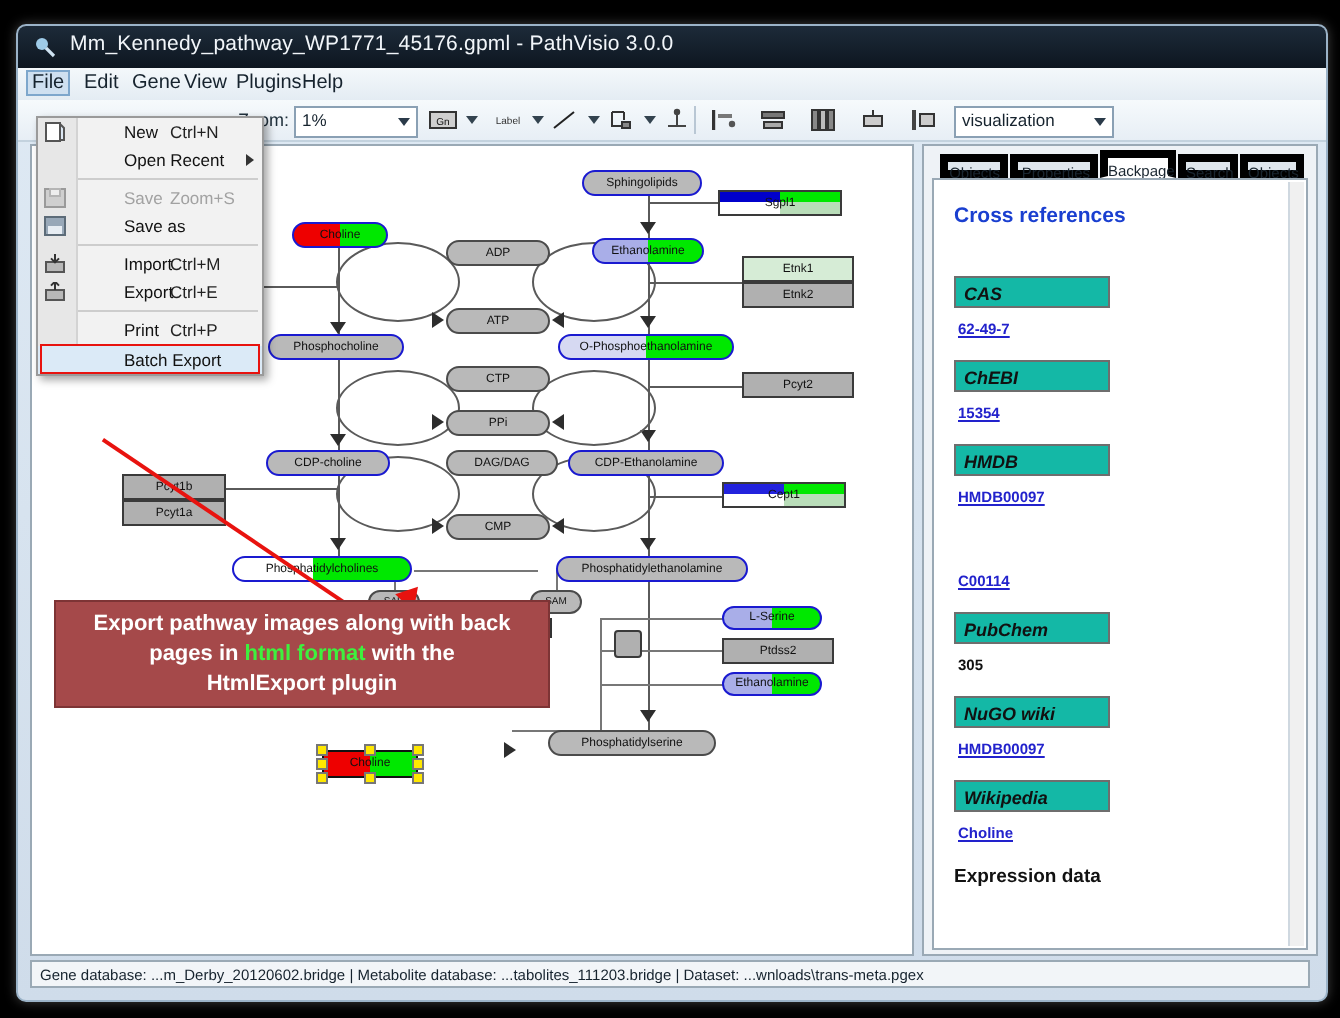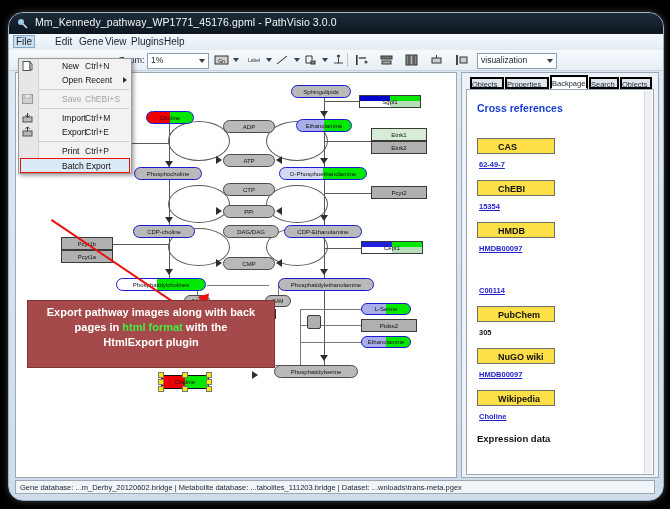--- a/index.html
+++ b/index.html
@@ -2,32 +2,32 @@
 <html><head>
 <meta charset="utf-8">
 <style>
   html,body{margin:0;padding:0;background:#000;}
   body{width:670px;height:509px;overflow:hidden;font-family:"Liberation Sans",sans-serif;}
   #root{position:relative;width:670px;height:509px;background:#000;}
 
   
   .win{position:absolute;left:8px;top:12px;width:654px;height:487px;
        background:linear-gradient(#dfeaf4,#cfdcea);
-       border:1px solid #9bb3c8;border-radius:15px;
+       border:1px solid #9bb3c8;border-radius:5px;
        box-shadow:0 0 6px rgba(255,255,255,.25);overflow:hidden;}
   .titlebar{position:absolute;left:0;top:0;width:100%;height:21px;
        background:linear-gradient(#1d2b39,#0d1620);}
   .titlebar .tt{position:absolute;left:26px;top:3px;font-size:10.5px;color:#f2f6fa;
        white-space:nowrap;letter-spacing:.1px;}
   .appicon{position:absolute;left:8px;top:5px;width:12px;height:12px;}
 
   
   .menubar{position:absolute;left:0;top:21px;width:100%;height:16px;
        background:linear-gradient(#f4f8fb,#e4ecf3);border-bottom:1px solid #cbd8e3;}
-  .menubar .mi{position:absolute;top:2px;font-size:10px;color:#16232e;padding:0 19px;}
+  .menubar .mi{position:absolute;top:2px;font-size:10px;color:#16232e;padding:0 6px;}
   .menubar .mi.open{background:#cfe0f0;border:1px solid #7ea7cc;top:1px;padding:0 2px;}
 
   
   .toolbar{position:absolute;left:0;top:37px;width:100%;height:20px;
        background:linear-gradient(#f6fafc,#e7eef5);border-bottom:1px solid #c3d2de;}
   .tb-label{position:absolute;font-size:9px;color:#20303c;top:5px;}
   .combo{position:absolute;height:14px;background:#fff;border:1px solid #8aa0b4;}
   .combo .cv{position:absolute;left:3px;top:1px;font-size:8.5px;color:#16232e;}
   .combo .arw{position:absolute;right:3px;top:5px;width:0;height:0;
        border-left:3px solid transparent;border-right:3px solid transparent;border-top:4px solid #2a3a49;}
@@ -56,29 +56,29 @@
   .callout{position:absolute;background:#a5494a;border:1px solid #7d3435;
        color:#fff;font-weight:bold;font-size:11px;text-align:center;
        line-height:15px;padding:4px 6px;box-sizing:border-box;}
   .callout .hl{color:#3ef03e;}
   .redarrow{position:absolute;background:#e8130f;height:2px;transform-origin:0 0;}
 
   
   .rpanel{position:absolute;left:452px;top:59px;width:196px;height:404px;
        background:#eef2f6;border:1px solid #9aa9b5;}
   .tabstrip{position:absolute;left:0;top:2px;width:100%;height:14px;}
-  .tab{position:absolute;top:2px;height:12px;background:#dfe6ed;border:2px solid #000000;
-       font-size:7.5px;color:#1a2630;text-align:left;line-height:12px;box-sizing:border-box;}
+  .tab{position:absolute;top:2px;height:12px;background:#dfe6ed;border:4px solid #000000;
+       font-size:7.5px;color:#1a2630;text-align:right;line-height:12px;box-sizing:border-box;}
   .tab.sel{background:#fff;top:0;height:14px;line-height:14px;border-bottom:1px solid #fff;font-size:7.5px;}
   .rbody{position:absolute;left:4px;top:16px;width:186px;height:384px;background:#fff;
        border:1px solid #9aa9b5;overflow:hidden;}
   .xref-title{position:absolute;left:10px;top:12px;font-size:10.5px;font-weight:bold;color:#1a3fd0;}
-  .xbox{position:absolute;left:10px;width:78px;height:16px;background:#fde047;
+  .xbox{position:absolute;left:10px;width:78px;height:16px;background:#14b8a6;
        border:1px solid #6e6e6e;font-size:9px;font-weight:bold;color:#111;
-       line-height:16px;padding-left:20px;box-sizing:border-box;}
+       line-height:16px;padding-left:4px;box-sizing:border-box;font-style:italic;}
   .xlink{position:absolute;left:12px;font-size:7.5px;color:#2222cc;text-decoration:underline;font-weight:bold;}
   .xplain{position:absolute;left:12px;font-size:7.5px;color:#111;font-weight:bold;}
   .expr{position:absolute;left:10px;font-size:9.5px;font-weight:bold;color:#111;}
   .vscroll{position:absolute;right:1px;top:1px;width:7px;bottom:1px;background:#f0f0f0;border-left:1px solid #cfd8e0;}
 
   
   .status{position:absolute;left:6px;top:467px;width:640px;height:14px;background:#f2f5f8;
        border:1px solid #9aa9b5;font-size:7.5px;color:#16232e;line-height:14px;padding-left:4px;box-sizing:border-box;}
 
   
@@ -338,21 +338,21 @@
       <div class="node gene" style="left:345px;top:246px;width:56px;height:13px">Ptdss2</div>
 
       <div style="position:absolute;left:232px;top:236px;width:26px;height:8px;
            background:linear-gradient(to right,#1414c8 0,#1414c8 50%,#00e800 50%,#00e800 100%);border:1px solid #333"></div>
 
       <div class="redarrow" style="left:36px;top:146px;width:183px;transform:rotate(34deg)"></div>
       <div style="position:absolute;left:183px;top:222px;width:0;height:0;
            border-left:6px solid transparent;border-right:6px solid transparent;border-top:11px solid #e8130f;
            transform:rotate(-18deg)"></div>
 
-      <div class="callout" style="left:11px;top:227px;width:248px;height:68px">
+      <div class="callout" style="left:11px;top:227px;width:248px;height:54px">
         <div>Export pathway images along with back</div>
         <div><span>pages in </span><span class="hl">html format</span><span> with the</span></div>
         <div>HtmlExport plugin</div>
       </div>
 
     </div>
 
     <div class="rpanel">
       <div class="tabstrip">
         <div class="tab" style="left:8px;width:34px">Objects</div>
@@ -412,23 +412,31 @@
       </div>
 
       <div class="msep"></div>
 
       <div class="mrow dis">
         <svg class="ico" viewBox="0 0 11 10">
           <rect x="0.5" y="0.5" width="10" height="9" fill="#cfcfcf" stroke="#9a9a9a"></rect>
             <rect x="3" y="0.5" width="5" height="3.5" fill="#eee" stroke="#b5b5b5"></rect>
           </svg>
         <span class="lbl">Save</span>
-        <span class="acc">ChEBI+S</span>
-      </div>
-
+        <span class="acc">Zoom+S</span>
+      </div>
+
+      <div class="mrow">
+        <svg class="ico" viewBox="0 0 11 10">
+          <rect x="0.5" y="0.5" width="10" height="9" fill="#98a8b8" stroke="#5c6b78"></rect>
+            <rect x="2" y="5" width="7" height="4" fill="#e7edf3"></rect>
+          </svg>
+        <span class="lbl">Save as</span>
+        <span class="acc"></span>
+      </div>
 
       <div class="msep"></div>
 
       <div class="mrow">
         <svg class="ico" viewBox="0 0 11 10">
           <rect x="1" y="4" width="9" height="5" fill="#b8b8b8" stroke="#555"></rect>
             <path d="M5.5 0v4M3.5 2.2l2 2 2-2" stroke="#333" fill="none"></path>
           </svg>
         <span class="lbl">Import</span>
         <span class="acc">Ctrl+M</span>

